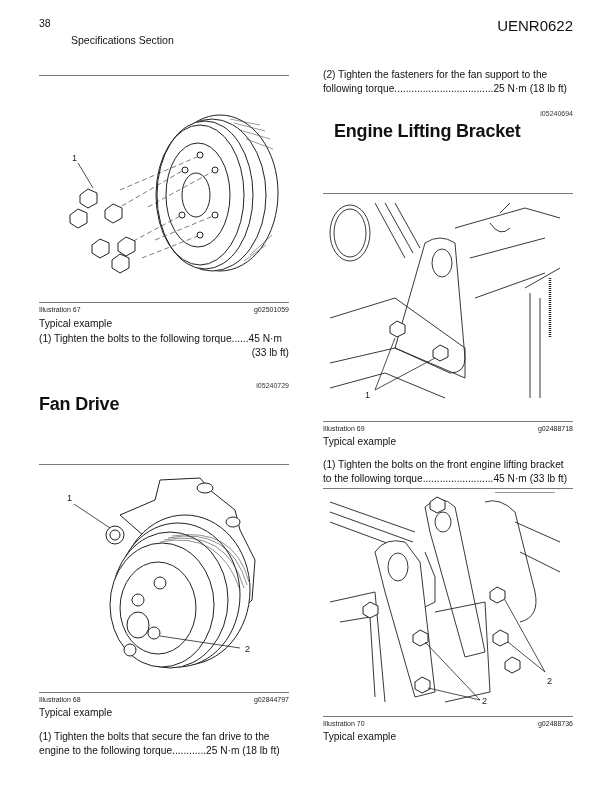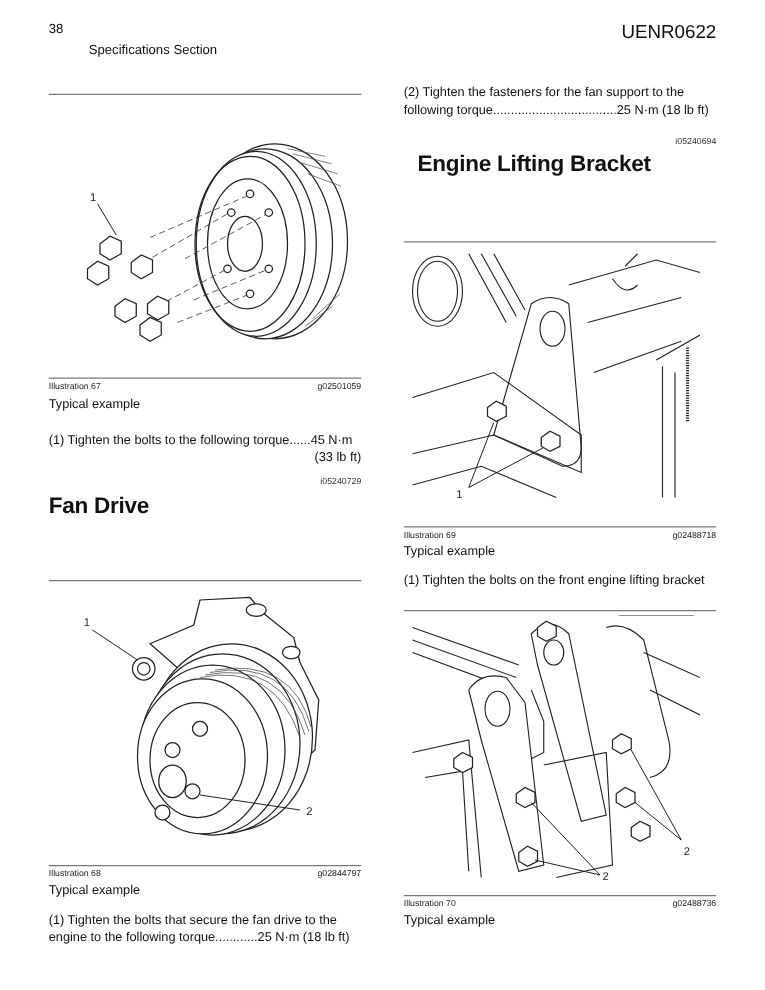--- a/index.html
+++ b/index.html
@@ -70,21 +70,21 @@
   </g>
   <line x1="18" y1="68" x2="33" y2="93" stroke="#222" stroke-width="0.8"></line>
   <text x="12" y="66" font-size="9" fill="#222">1</text>
 </svg>
 
 <div class="rule" style="left:39px; top:302px; width:250px;"></div>
 <div class="abs caplabel" style="left:39px; top:306px;">Illustration 67</div>
 <div class="abs gcode" style="left:150px; width:139px; top:306px;">g02501059</div>
 <div class="abs typ" style="left:39px; top:318px;">Typical example</div>
 
-<div class="abs para right" style="left:39px; width:250px; top:346px;">
+<div class="abs para right" style="left:39px; width:250px; top:332px;">
   <div style="text-align:left;">(1) Tighten the bolts to the following torque......45 N·m</div>
   <div>(33 lb ft)</div>
 </div>
 
 <div class="abs icode" style="left:150px; width:139px; top:382px;">i05240729</div>
 <div class="abs heading" style="left:39px; top:394px;">Fan Drive</div>
 
 <div class="rule" style="left:39px; top:464px; width:250px;"></div>
 
 <svg class="fig" style="left:60px; top:470px;" width="220" height="215" viewBox="0 0 220 215">
@@ -163,20 +163,21 @@
   <text x="40" y="200" font-size="9" fill="#222">1</text>
 </svg>
 
 <div class="rule" style="left:323px; top:421px; width:250px;"></div>
 <div class="abs caplabel" style="left:323px; top:425px;">Illustration 69</div>
 <div class="abs gcode" style="left:430px; width:143px; top:425px;">g02488718</div>
 <div class="abs typ" style="left:323px; top:436px;">Typical example</div>
 
 <div class="abs para" style="left:323px; width:252px; top:458px;">
   <div>(1) Tighten the bolts on the front engine lifting bracket</div>
+  <div>to the following torque.........................45 N·m (33 lb ft)</div>
 </div>
 
 <div class="rule" style="left:323px; top:488px; width:250px;"></div>
 
 <svg class="fig" style="left:325px; top:492px;" width="235" height="218" viewBox="0 0 235 218">
   <g fill="none" stroke="#222" stroke-width="0.9">
     <path d="M5,10 L90,40 M5,20 L88,50 M5,30 L86,60"></path>
     <path d="M50,60 Q60,45 80,50 L95,70 L110,200 L90,205 L60,100 Z" fill="#fff"></path>
     <ellipse cx="73" cy="75" rx="10" ry="14"></ellipse>
     <path d="M100,15 Q115,0 130,15 L160,160 L140,165 L105,40 Z" fill="#fff"></path>

